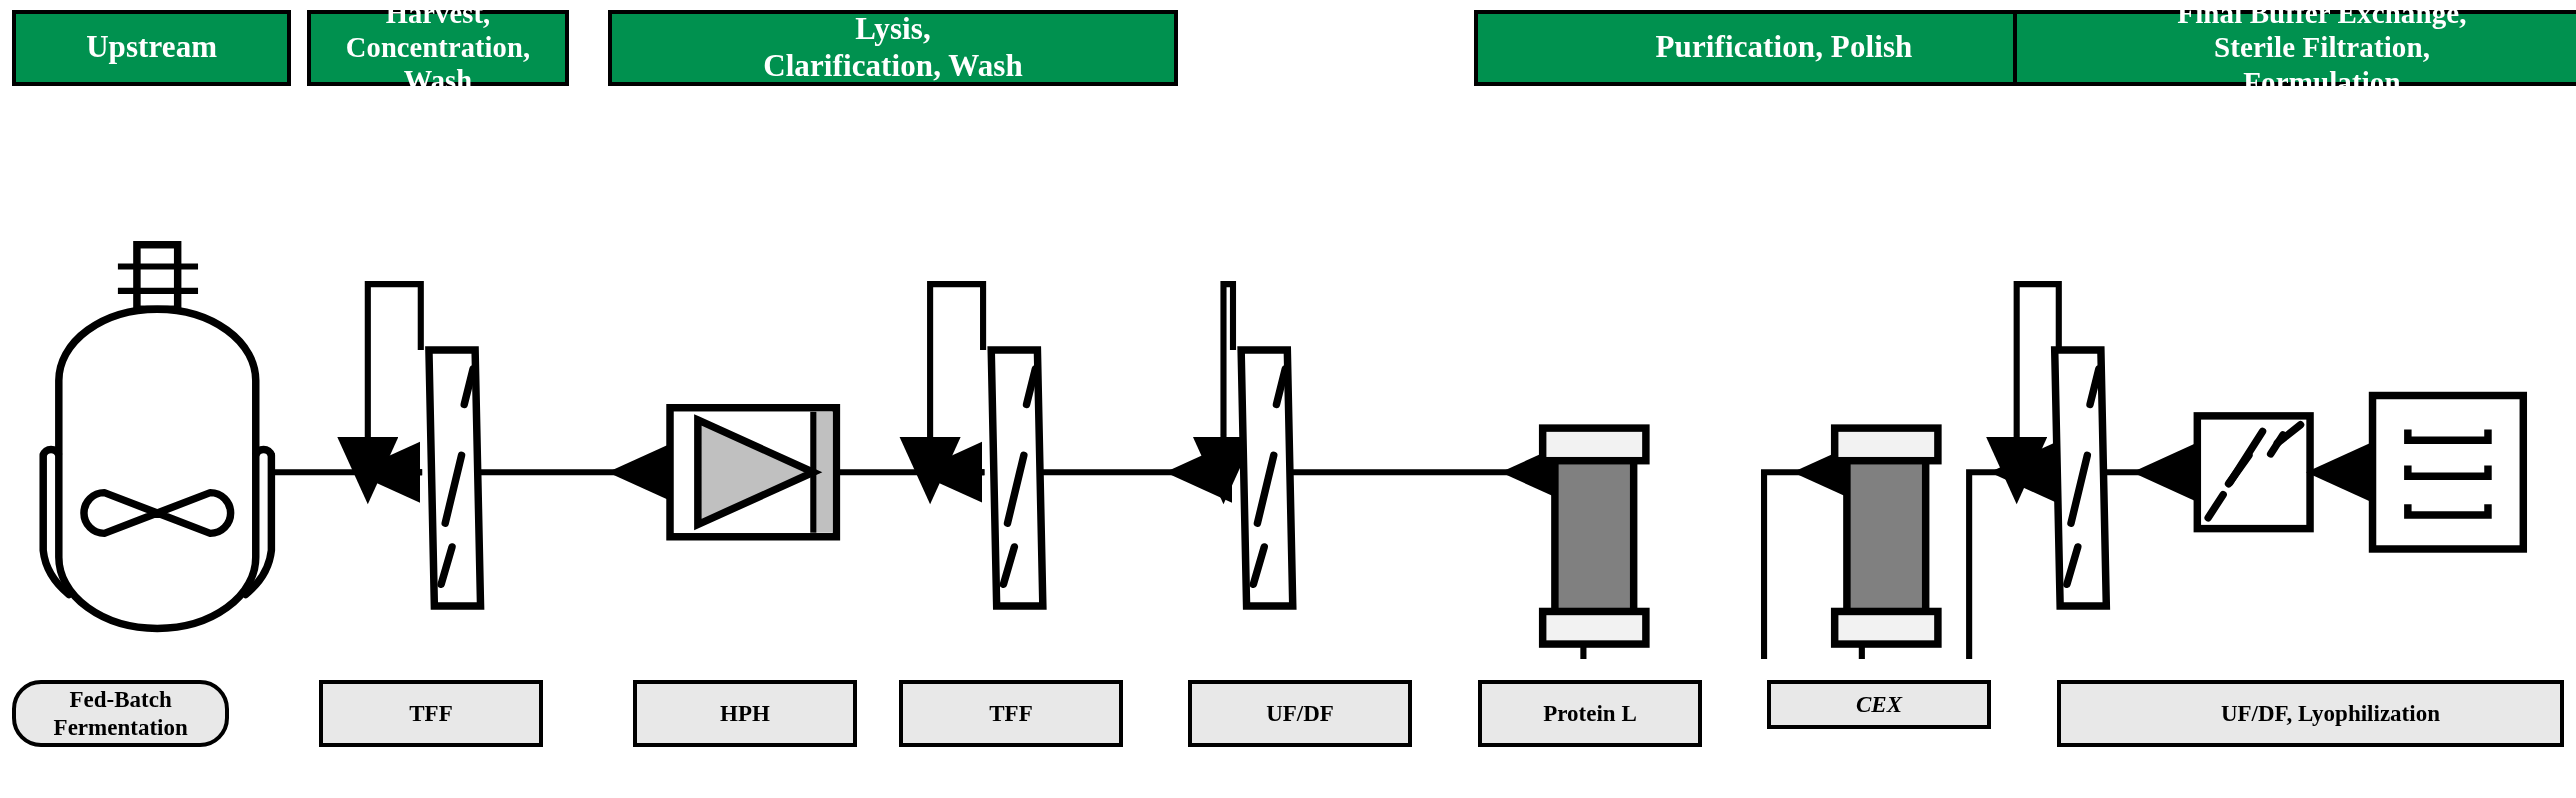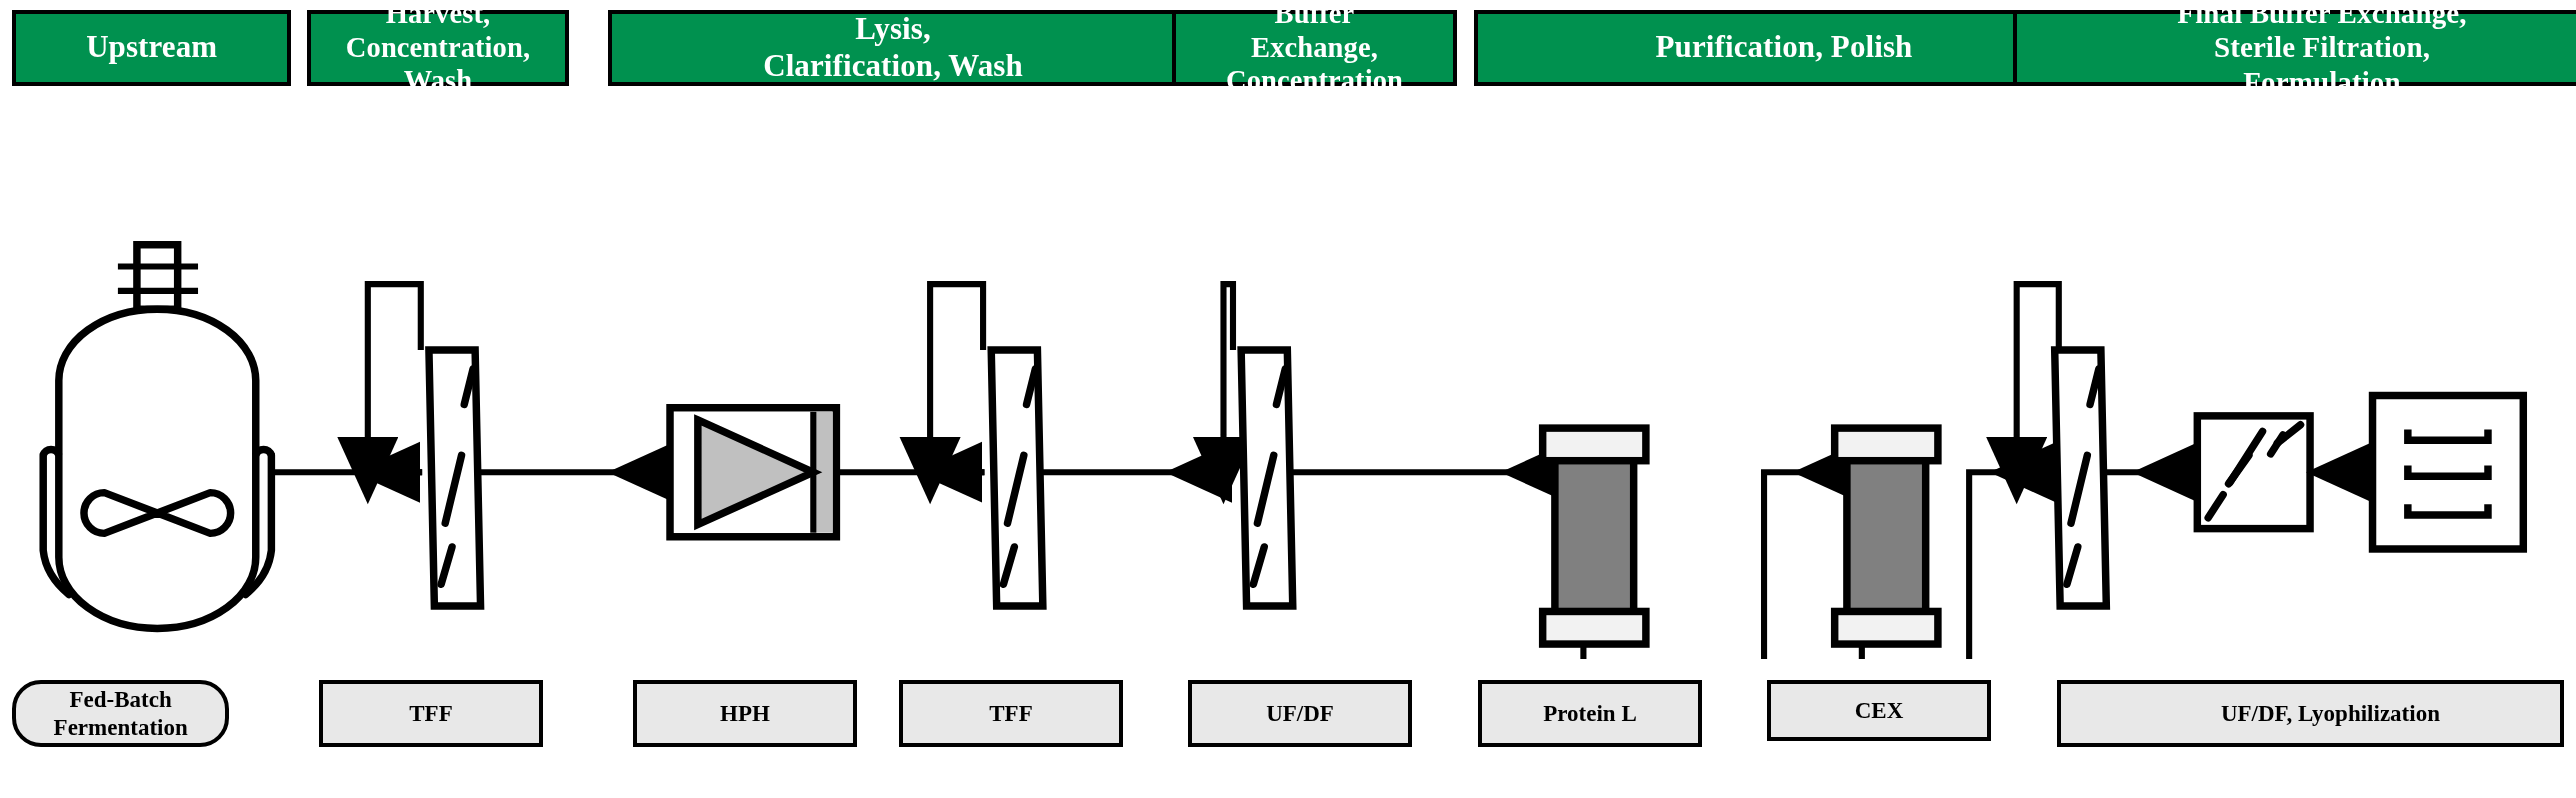--- a/index.html
+++ b/index.html
@@ -82,23 +82,20 @@
 
   <div class="stage-header" style="left:12.2px;  top:9.5px; width:279px; height:76px;">Upstream</div>
 
   <div class="stage-header" style="left:307px; top:9.5px; width:262px; height:76px; font-size:28.5px;">Harvest,
 Concentration,
 Wash</div>
 
   <div class="stage-header" style="left:586px; top:9.5px; width:570px; height:76px;margin-left:22px;">Lysis,
 Clarification, Wash</div>
 
-  <div class="stage-header" style="left:1172px; top:9.5px; width:285px; height:76px; font-size:28.5px;">Buffer
-Exchange,
-Concentration</div>
 
   <div class="stage-header" style="left:1474px; top:9.5px; width:620px; height:76px;">Purification, Polish</div>
 
   <div class="stage-header" style="left:2013px; top:9.5px; width:618px; height:76px; font-size:29px;">Final Buffer Exchange,
 Sterile Filtration,
 Formulation</div>
 
   <svg id="flow-svg" viewBox="0 0 3790 670" xmlns="http://www.w3.org/2000/svg">
 
     <defs>
@@ -250,18 +247,18 @@
   <div class="unit-label" style="left:319px;  top:680px; width:224px; height:67px;">TFF</div>
 
   <div class="unit-label" style="left:609px;  top:680px; width:224px; height:67px;margin-left:24px;">HPH</div>
 
   <div class="unit-label" style="left:899px; top:680px; width:224px; height:67px;">TFF</div>
 
   <div class="unit-label" style="left:1188px; top:680px; width:224px; height:67px;">UF/DF</div>
 
   <div class="unit-label" style="left:1478px; top:680px; width:224px; height:67px;">Protein L</div>
 
-  <div class="unit-label" style="left:1767px; top:680px; width:224px; height:61px;">CEX</div>
+  <div class="unit-label" style="left:1767px; top:680px; width:224px; height:49px;font-style:italic;">CEX</div>
 
   <div class="unit-label" style="left:2057px; top:680px; width:507px; height:67px;padding-left:44px;">UF/DF, Lyophilization</div>
 
 </div>
 
 
 </body></html>

